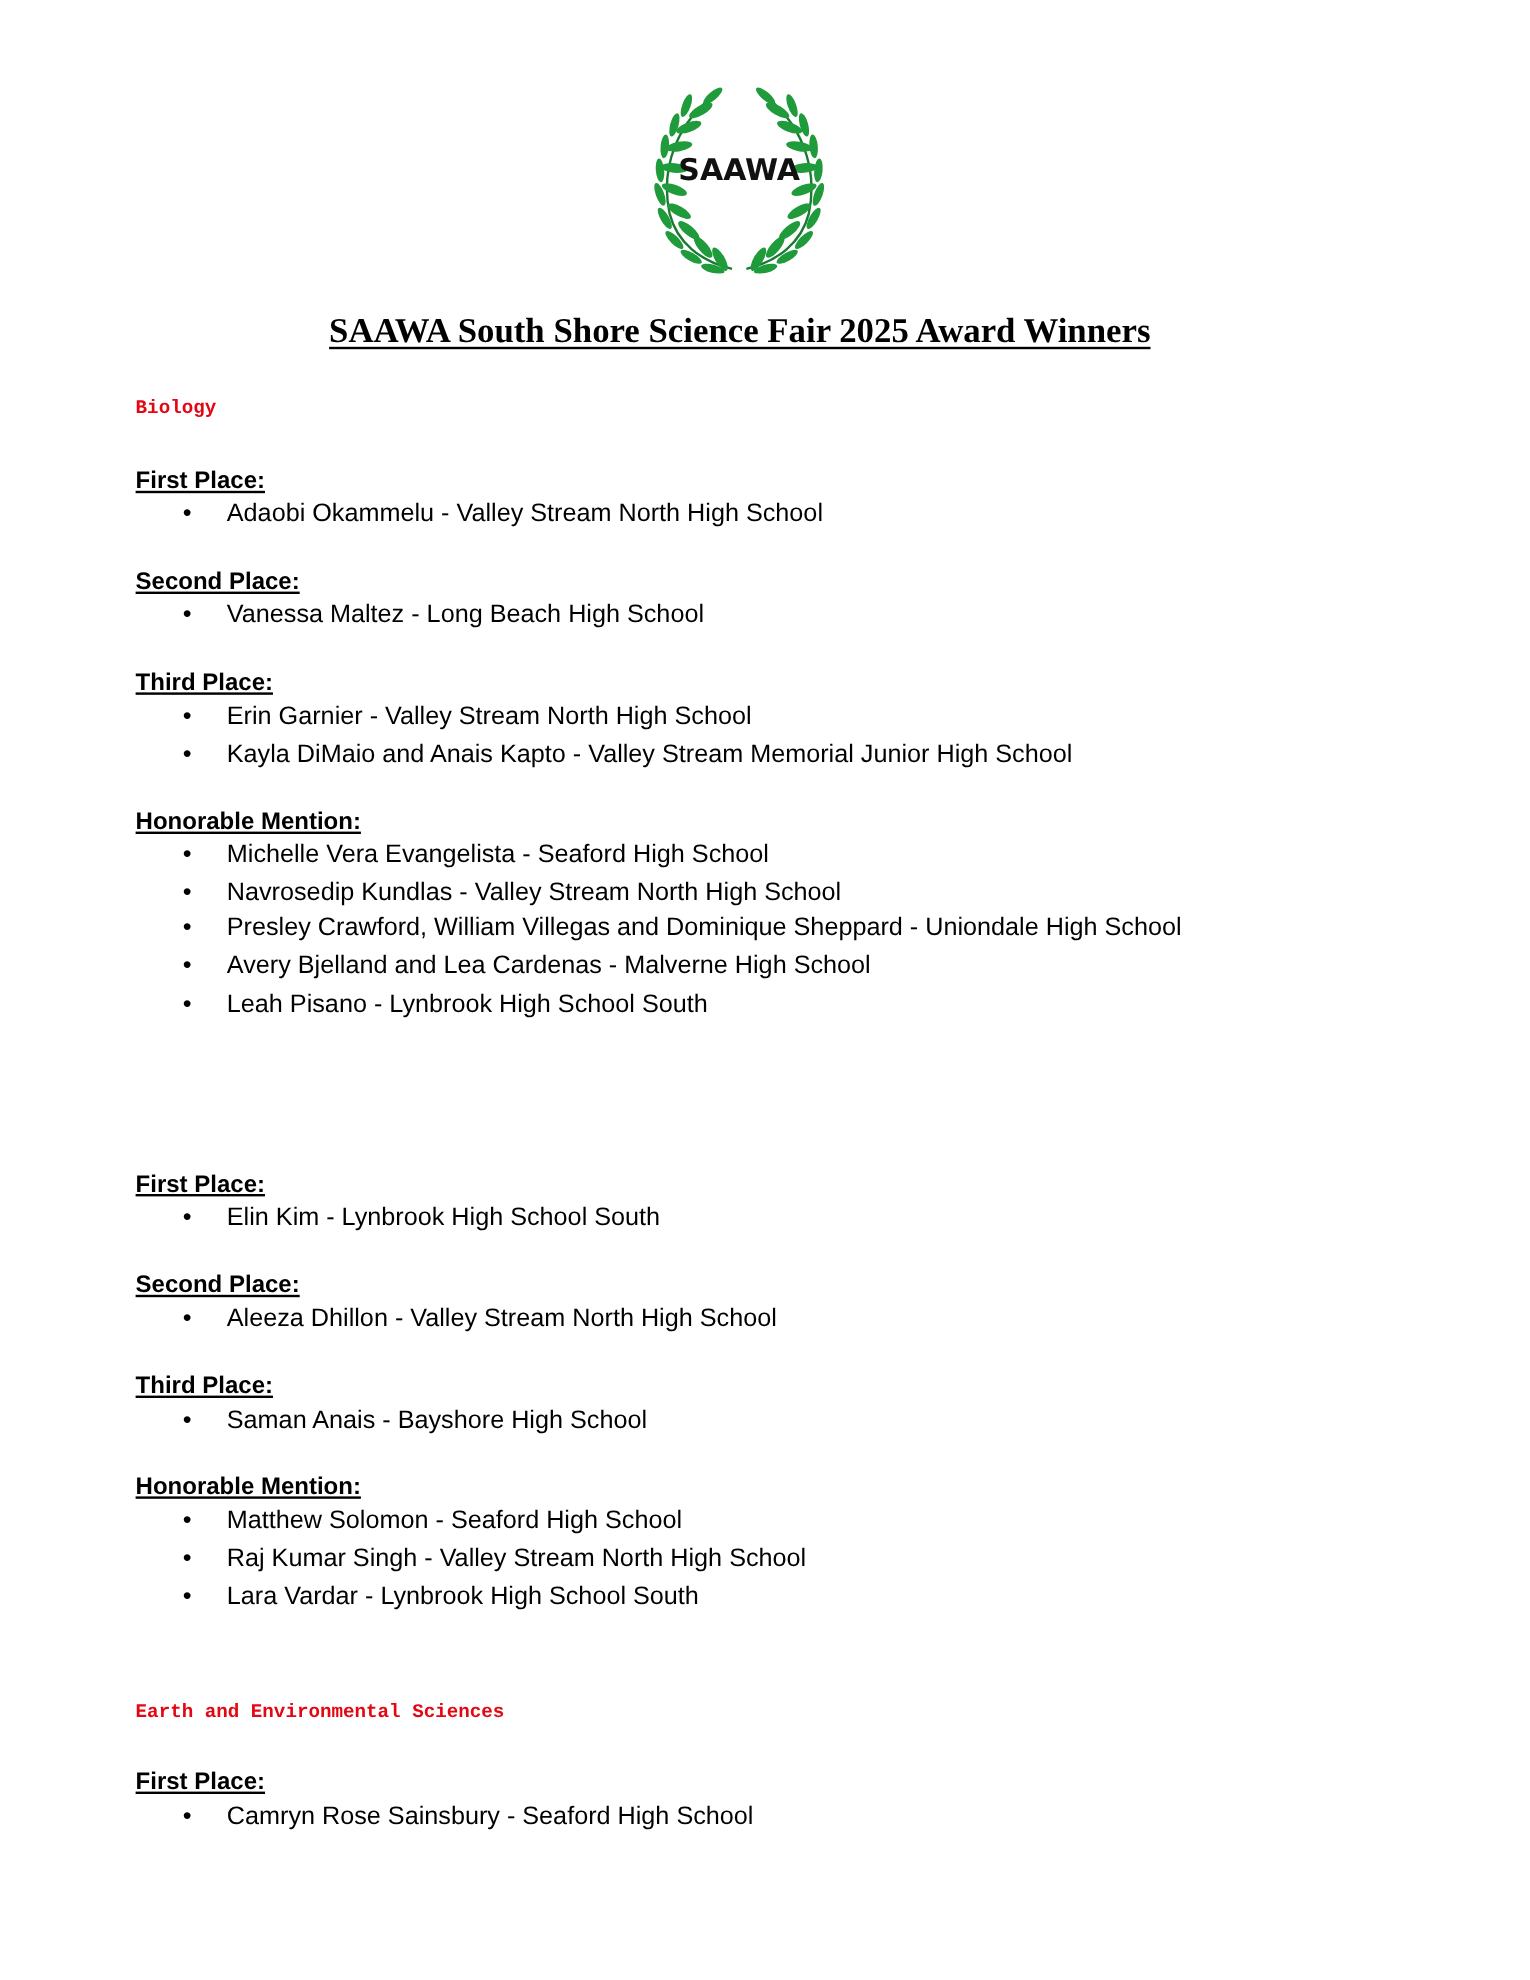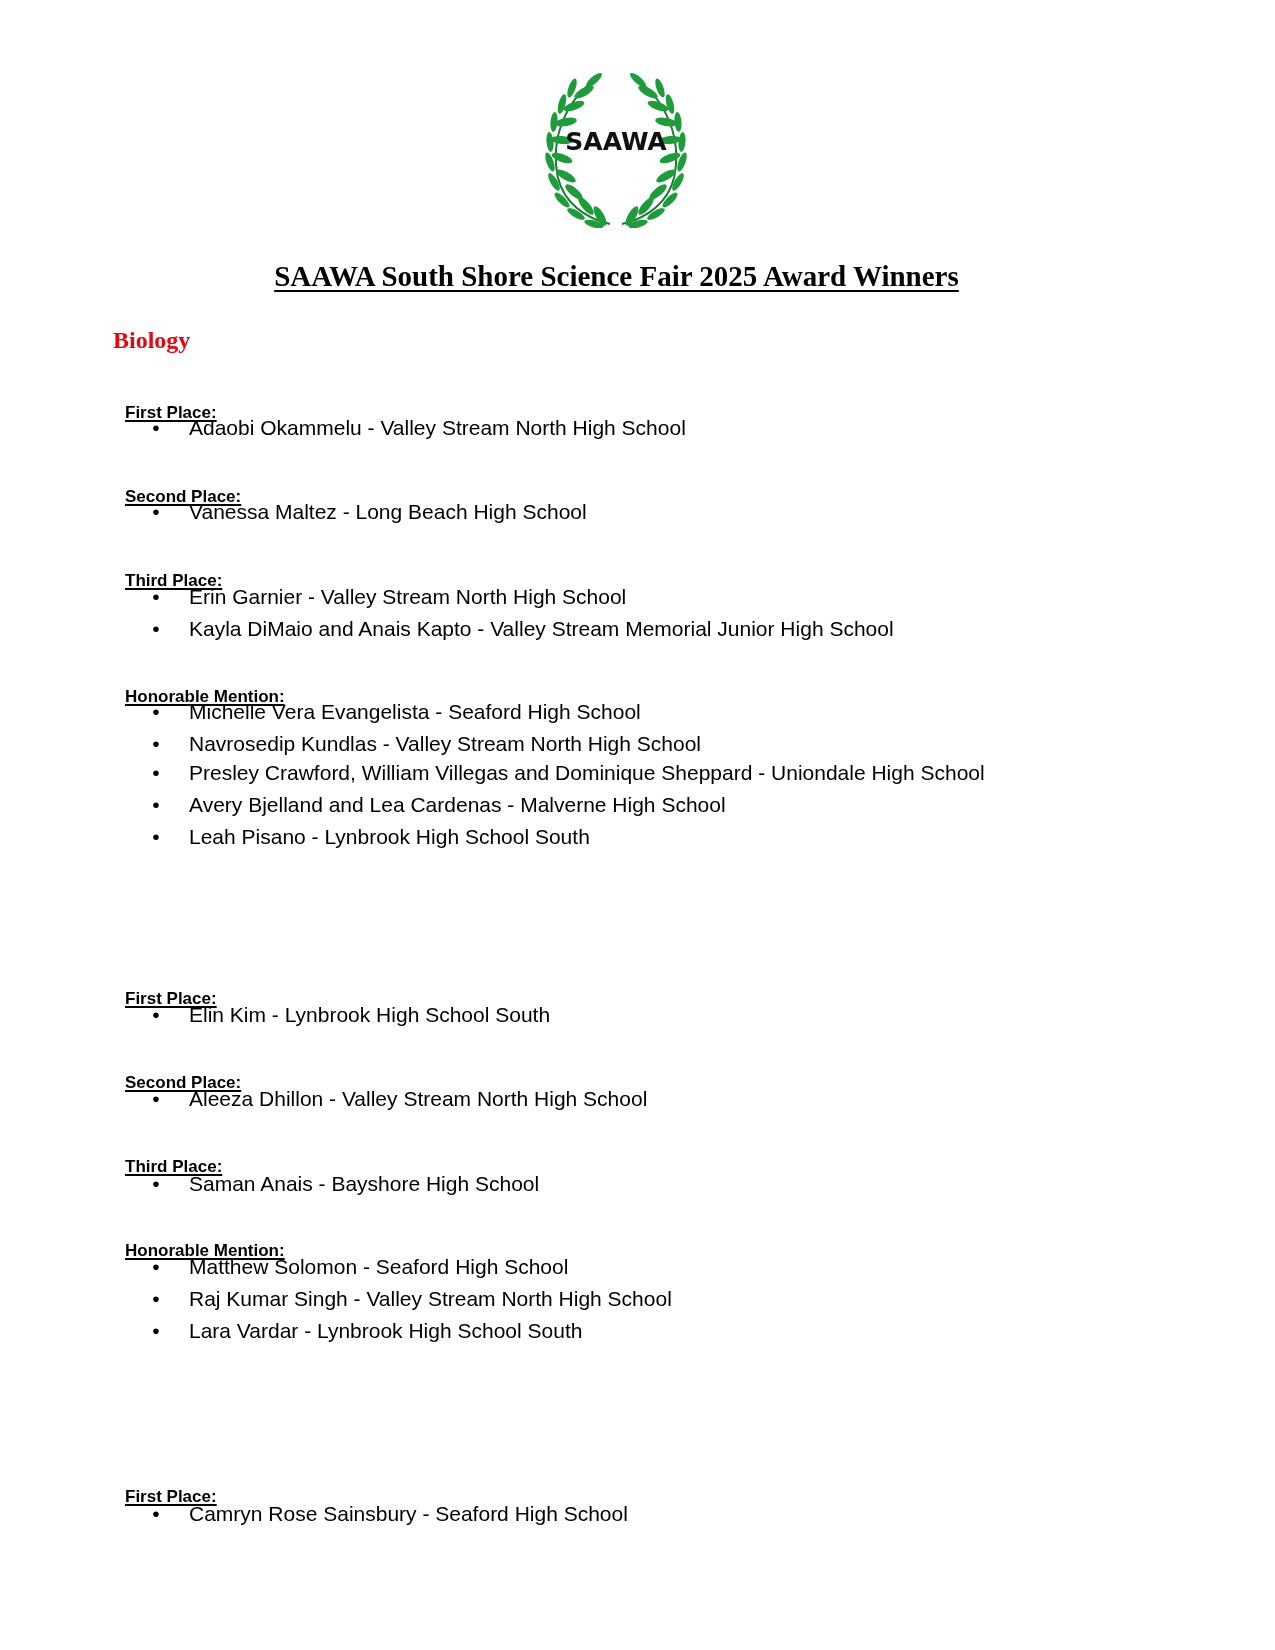--- a/index.html
+++ b/index.html
@@ -8,28 +8,28 @@
   .logo { position: absolute; left: 544px; top: 70px; width: 144px; height: 158px; }
   .doc-title {
     position: absolute; left: 0; width: 1173px; top: 260px; text-align: center;
     font-family: "Liberation Serif", serif; font-weight: bold; font-size: 29px;
     letter-spacing: 0px;
     padding-left: 30px;
   }
   .doc-title span { text-decoration: underline; text-decoration-thickness: 2px; text-underline-offset: 4px; }
   .cat-heading {
     position: absolute; left: 113px;
-    font-family: Liberation Serif, serif; font-weight: bold; font-size: 24px;
+    font-family: Liberation Mono, monospace; font-weight: bold; font-size: 16px;
     line-height: 28px; margin: 0;
   }
   .place-label {
     position: absolute; left: 113px;
-    font-family: "Liberation Sans", sans-serif; font-weight: bold; font-size: 17px;
+    font-family: "Liberation Sans", sans-serif; font-weight: bold; font-size: 20px;
     line-height: 26px; text-decoration: underline; text-decoration-thickness: 2px;
-    text-underline-offset: 2px; margin: 12px;
+    text-underline-offset: 2px; margin: 0;
   }
   .entry {
     position: absolute; left: 0; height: 28px;
     font-family: "Liberation Sans", sans-serif; font-size: 21px; line-height: 28px;
     white-space: nowrap;
   }
   .entry .bullet { position: absolute; left: 150px; top: 0; width: 12px; text-align: center; }
   .entry .text { position: absolute; left: 189px; top: 0; }
 </style>
 </head>
@@ -165,20 +165,21 @@
   </div>
   <div class="entry" style="top:1285px;">
     <span class="bullet">•</span>
     <span class="text">Raj Kumar Singh - Valley Stream North High School</span>
   </div>
   <div class="entry" style="top:1317px;">
     <span class="bullet">•</span>
     <span class="text">Lara Vardar - Lynbrook High School South</span>
   </div>
 
+  <h2 class="cat-heading" style="top:1413px; color:#e30613;">Earth and Environmental Sciences</h2>
 
   <div class="place-label" style="top:1472px;">First Place:</div>
   <div class="entry" style="top:1500px;">
     <span class="bullet">•</span>
     <span class="text">Camryn Rose Sainsbury - Seaford High School</span>
   </div>
 
 </div>
 
 </body></html>

